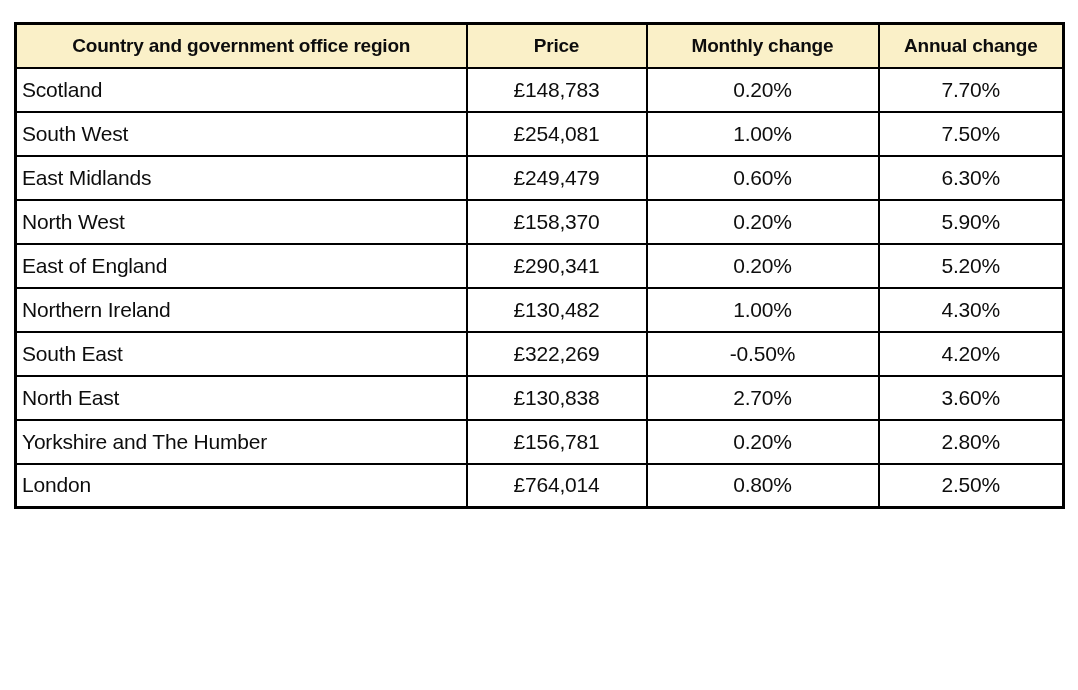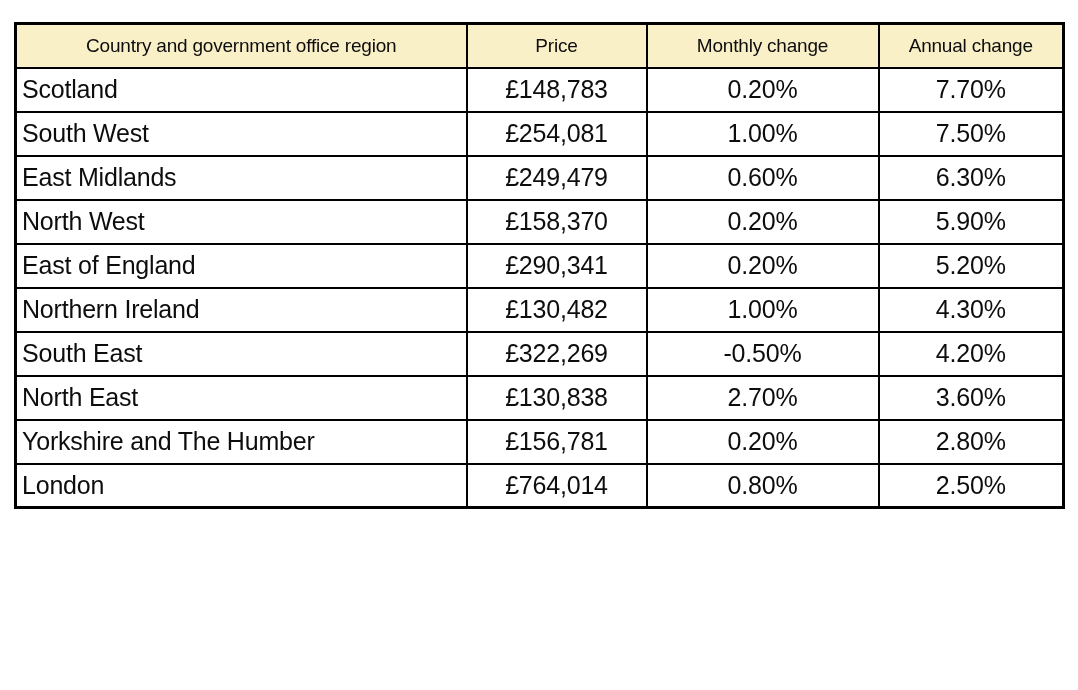--- a/index.html
+++ b/index.html
@@ -22,31 +22,31 @@
     border: 3px solid #000000;
   }
   table.price-table col.col-region  { width: 451px; }
   table.price-table col.col-price   { width: 180px; }
   table.price-table col.col-monthly { width: 232px; }
   table.price-table col.col-annual  { width: 185px; }
   table.price-table th,
   table.price-table td {
     border: 2px solid #000000;
     height: 44px;
-    font-size: 25px;
+    font-size: 21px;
     letter-spacing: -0.2px;
     color: #0d0d0d;
     text-align: center;
     vertical-align: middle;
     white-space: nowrap;
     overflow: hidden;
   }
   table.price-table th {
     background: #faf0c8;
-    font-weight: normal;
+    font-weight: bold;
     font-size: 19px;
   }
   table.price-table td:first-child {
     text-align: left;
     padding-left: 5px;
   }
 </style>
 </head>
 <body>
 

